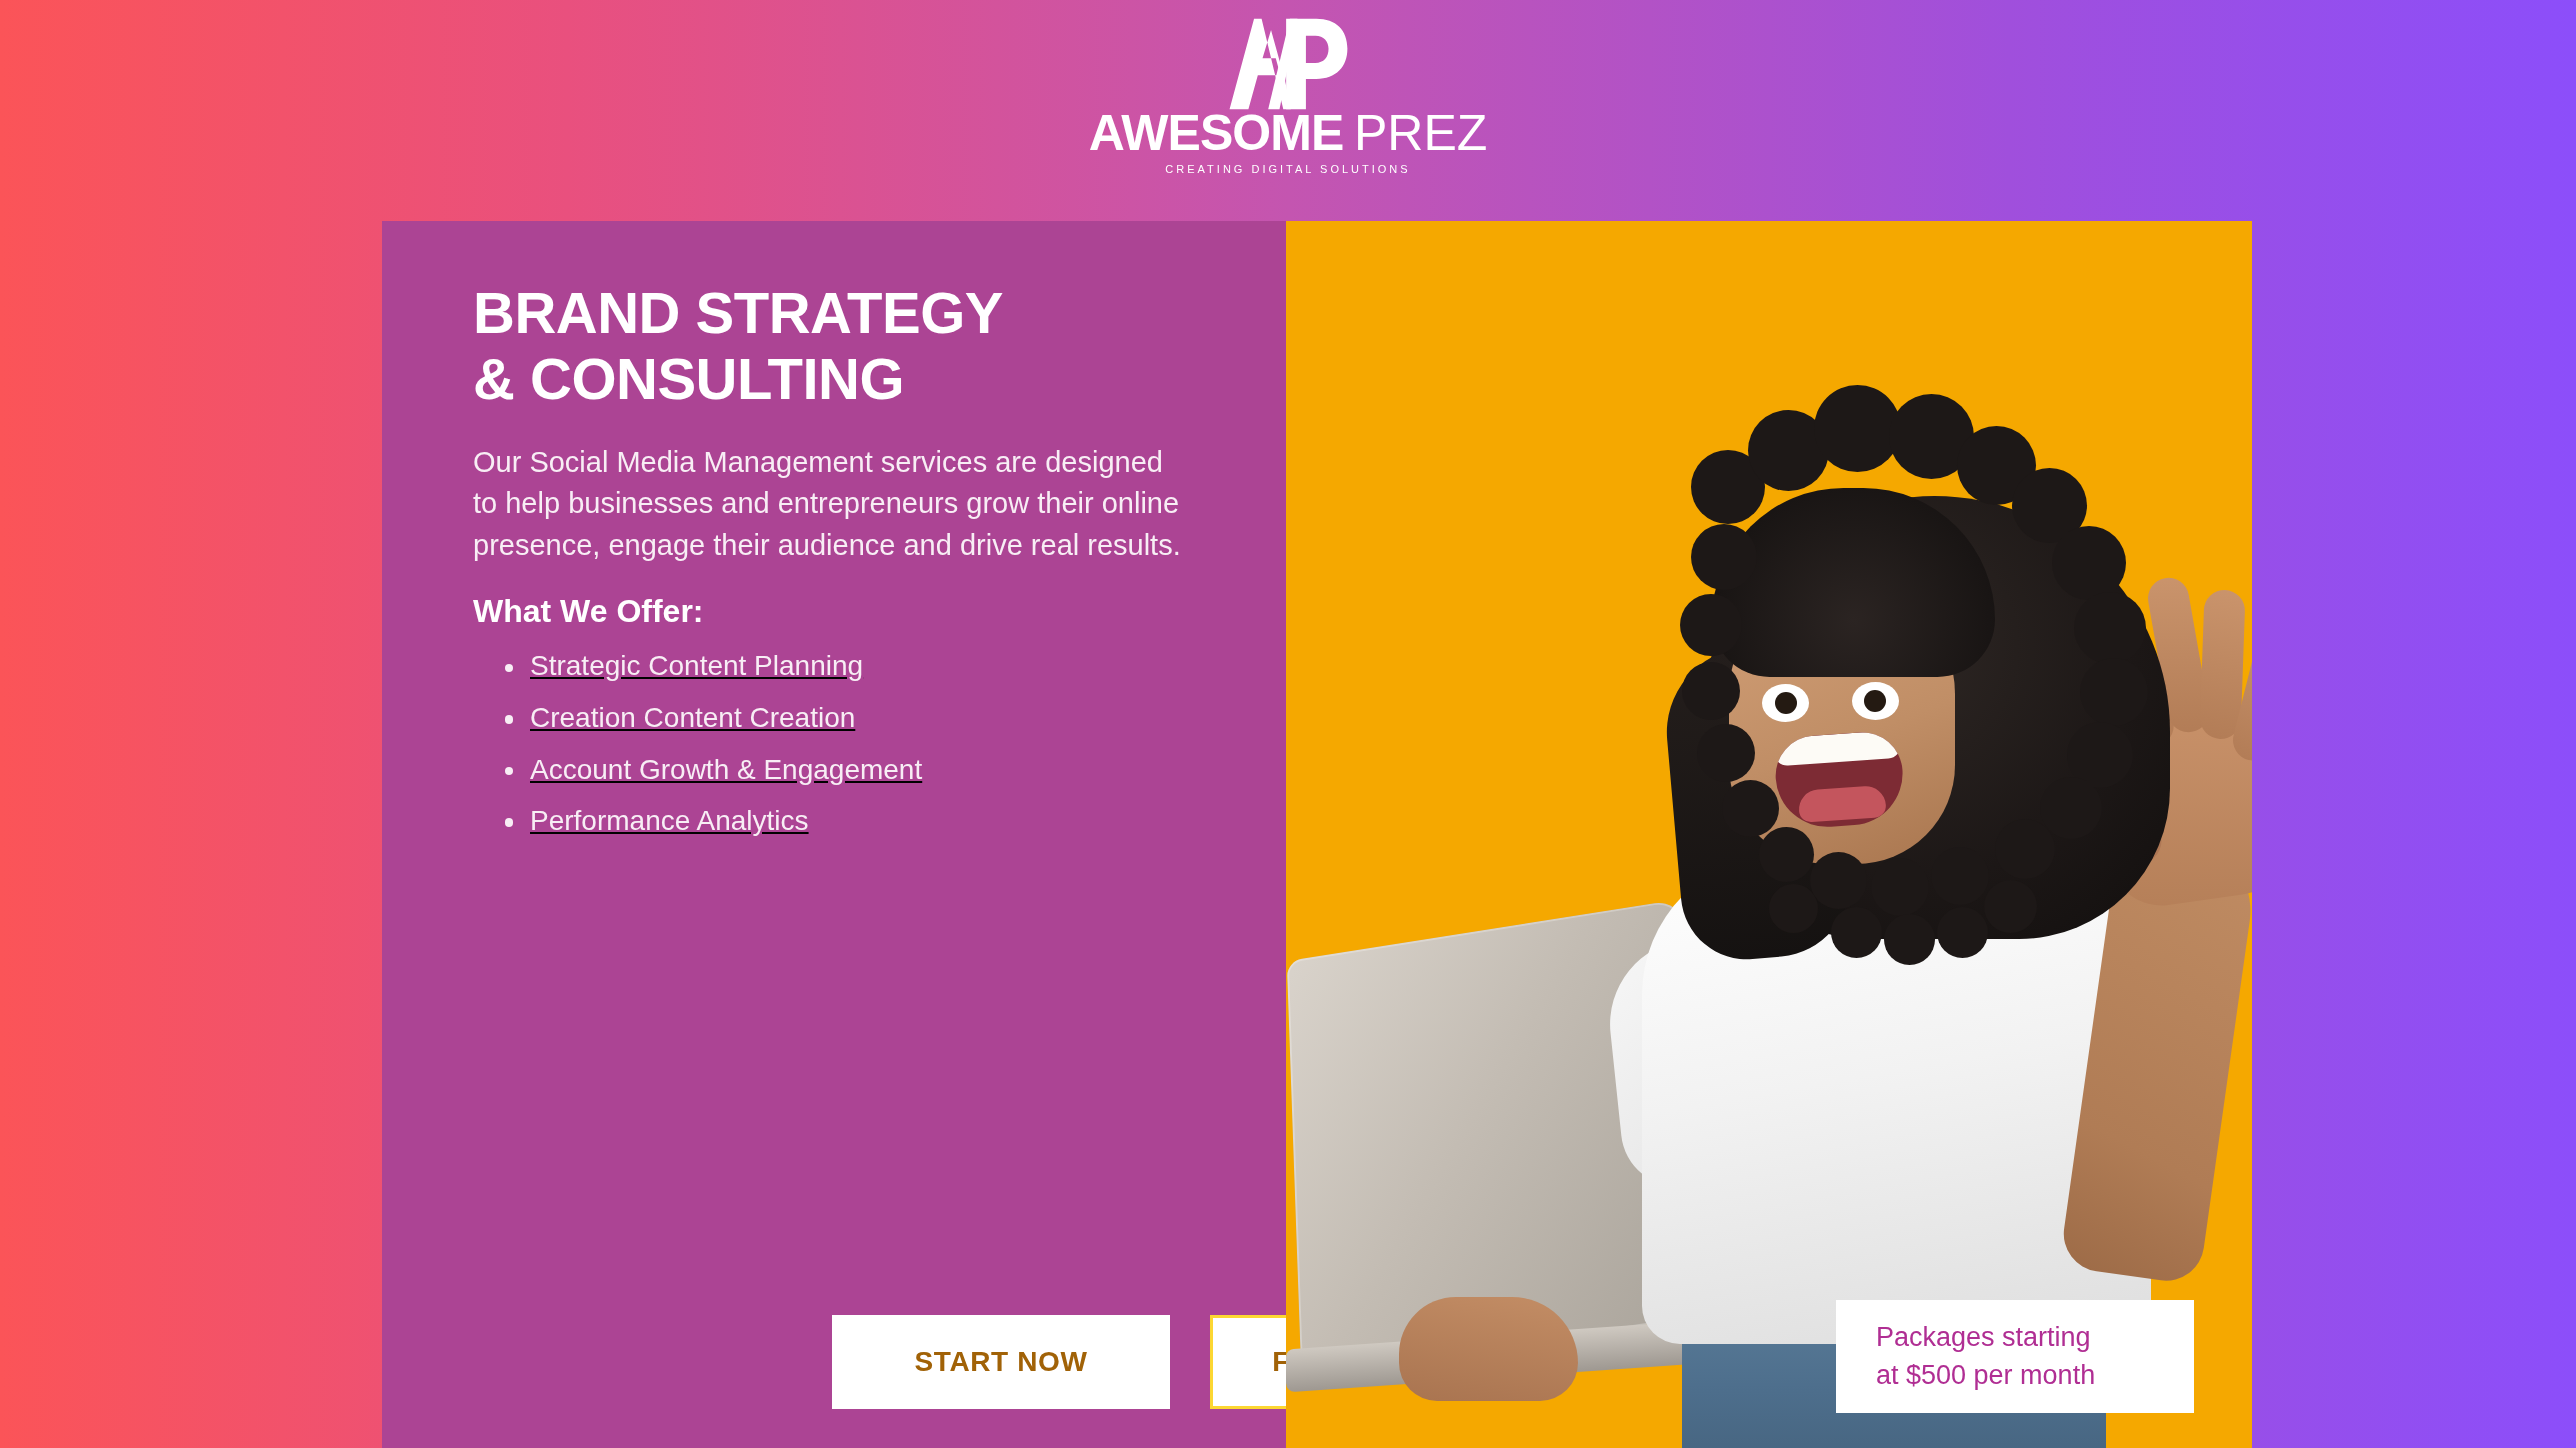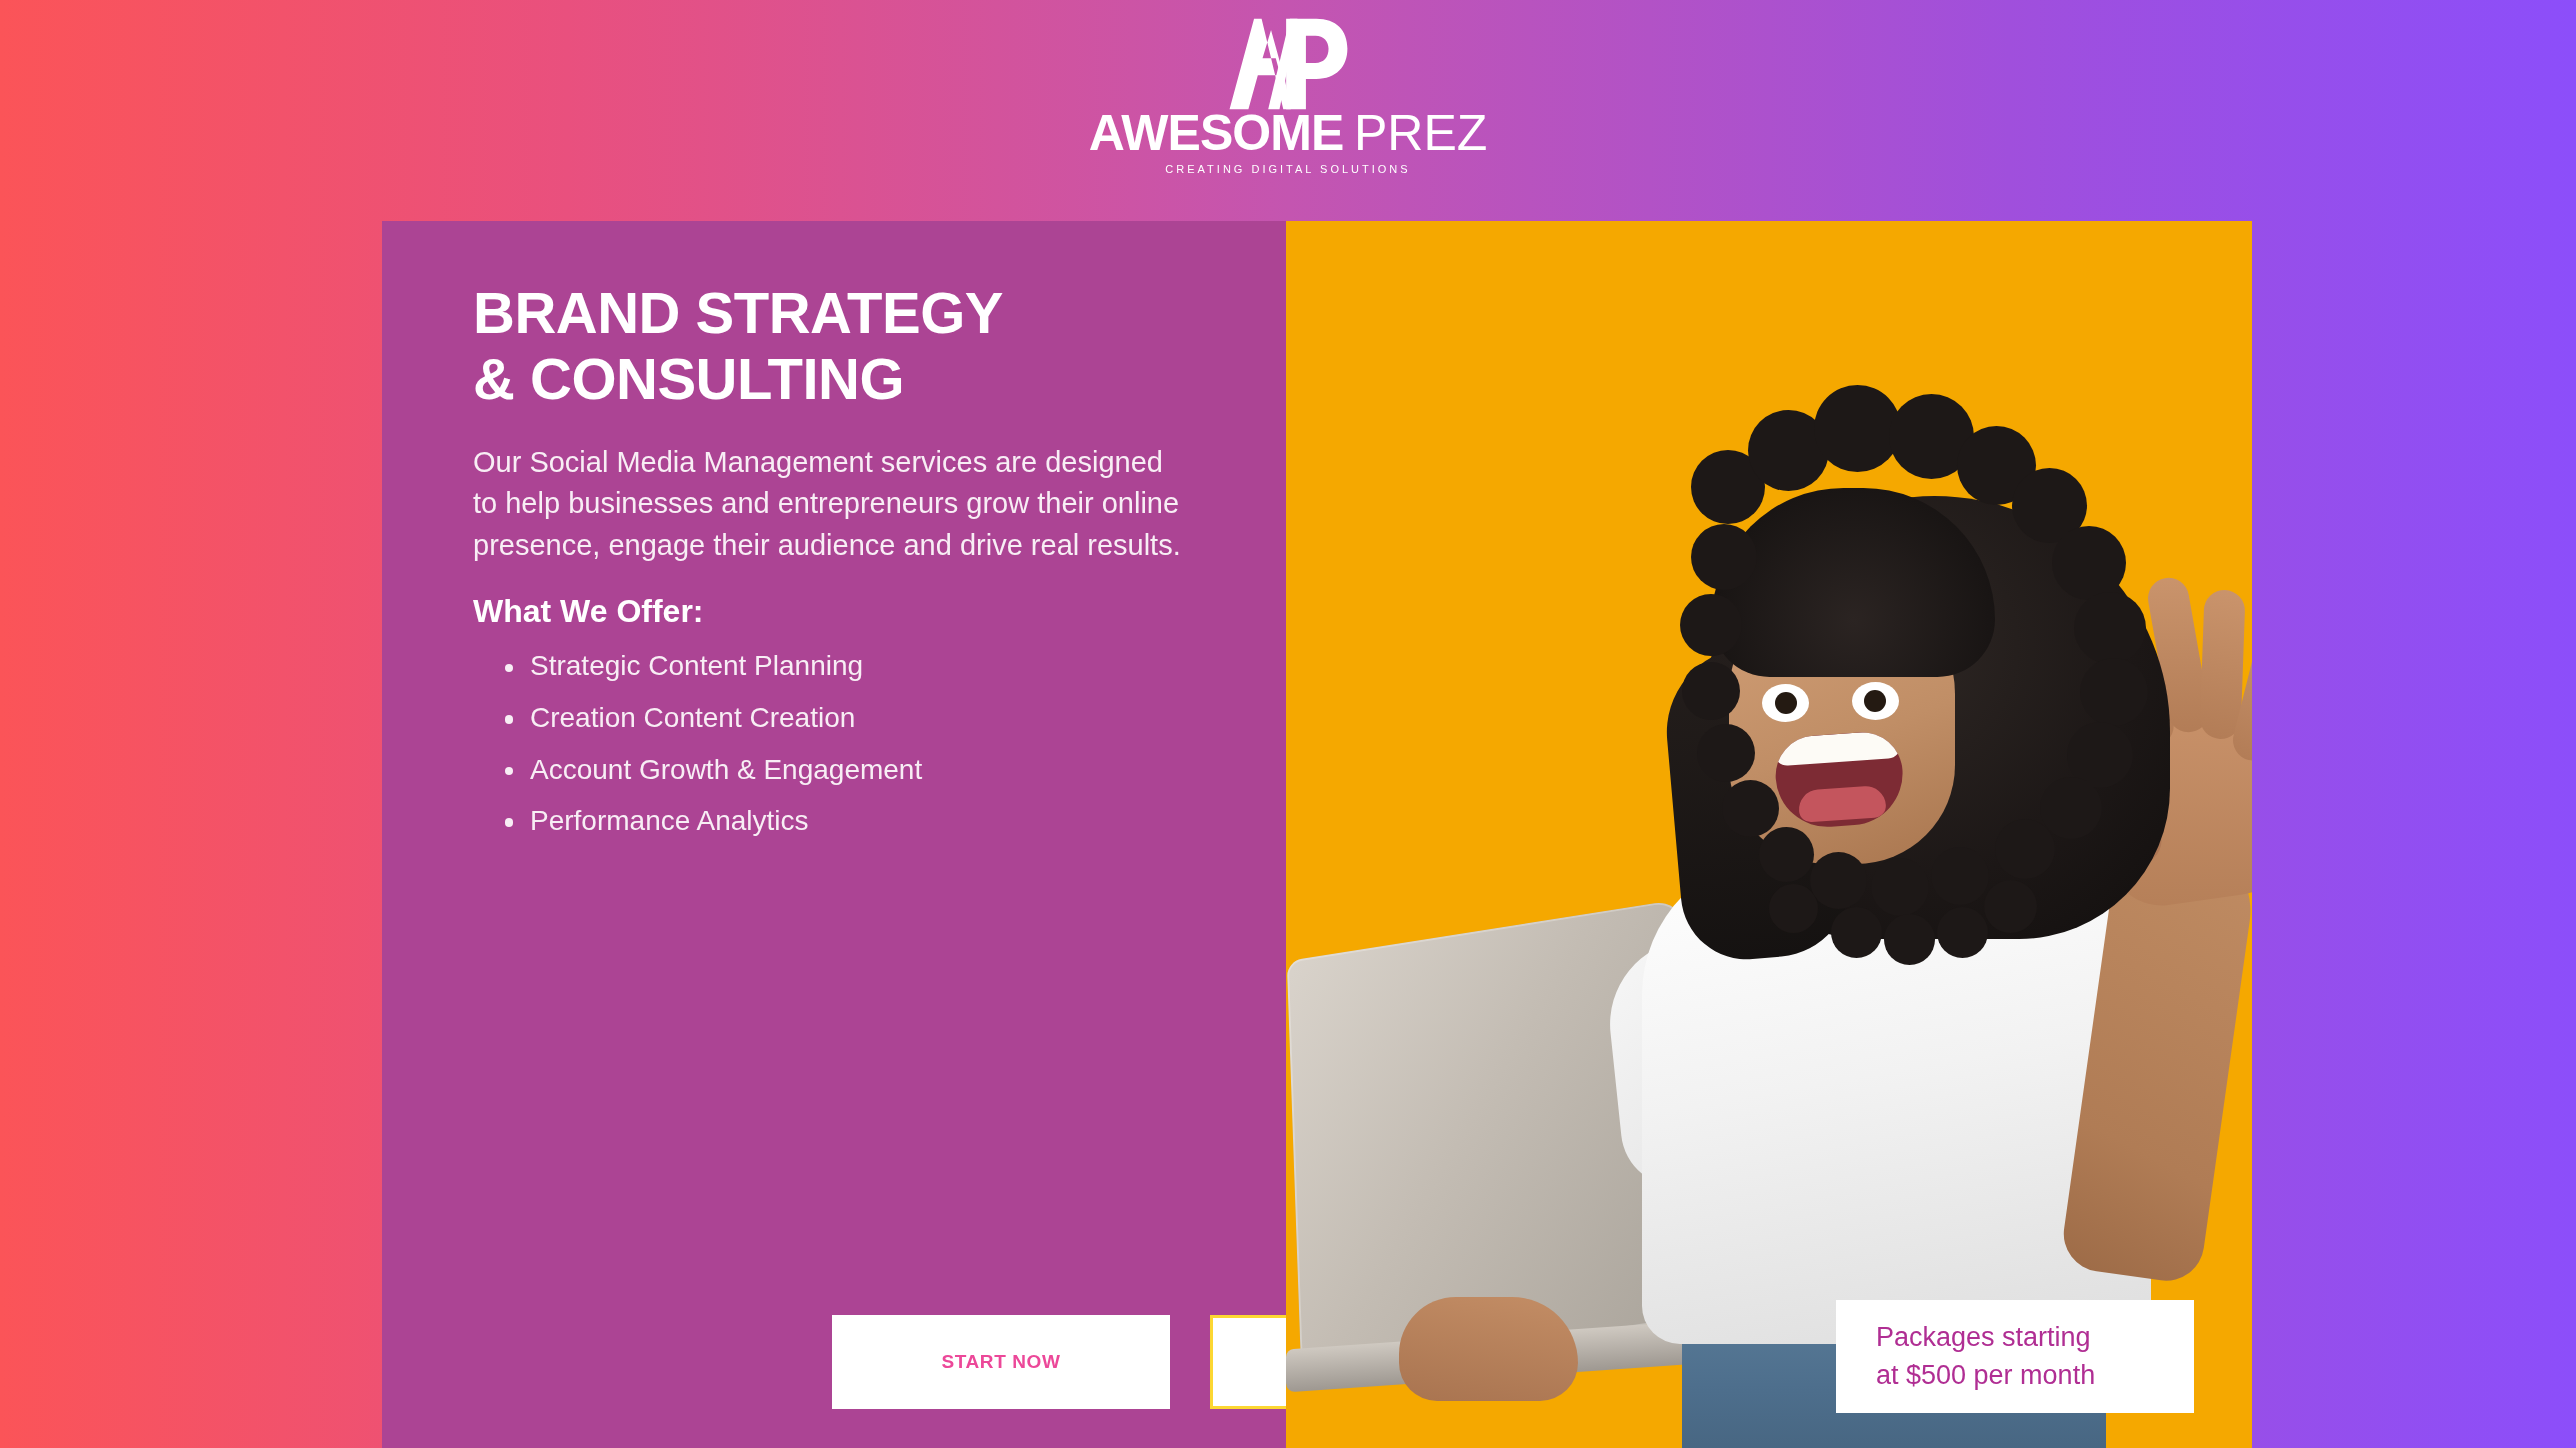--- a/index.html
+++ b/index.html
@@ -76,20 +76,21 @@
   #offer-heading {
     color:#ffffff;
     font-size:32px;
     font-weight:700;
     margin-top:27px;
   }
   #offer-list {
     margin-top:22.6px;
     padding-left:57px;
     list-style:none;
+    text-decoration:underline;
   }
   #offer-list li {
     color:#f8eef5;
     font-size:28px;
     font-weight:400;
     line-height:1.0;
     margin-bottom:23.6px;
     position:relative;
   }
   #offer-list li::before {
@@ -102,22 +103,22 @@
   }
 
   
   #cta-row {
     position:absolute;
     left:450px; bottom:58px;
     display:flex; gap:40px;
   }
   .cta {
     background:#ffffff;
-    color:#ec4899;
-    font-size:19px;
+    color:#a16207;
+    font-size:28px;
     font-weight:700;
     letter-spacing:0.6px;
     display:flex; align-items:center; justify-content:center;
     height:94px;
     cursor:pointer;
     border:none;
     font-family:"Liberation Sans", sans-serif;
   }
   #cta-start { width:338px; }
   #cta-details { width:328px; border:3.8px solid #fcd732; }

